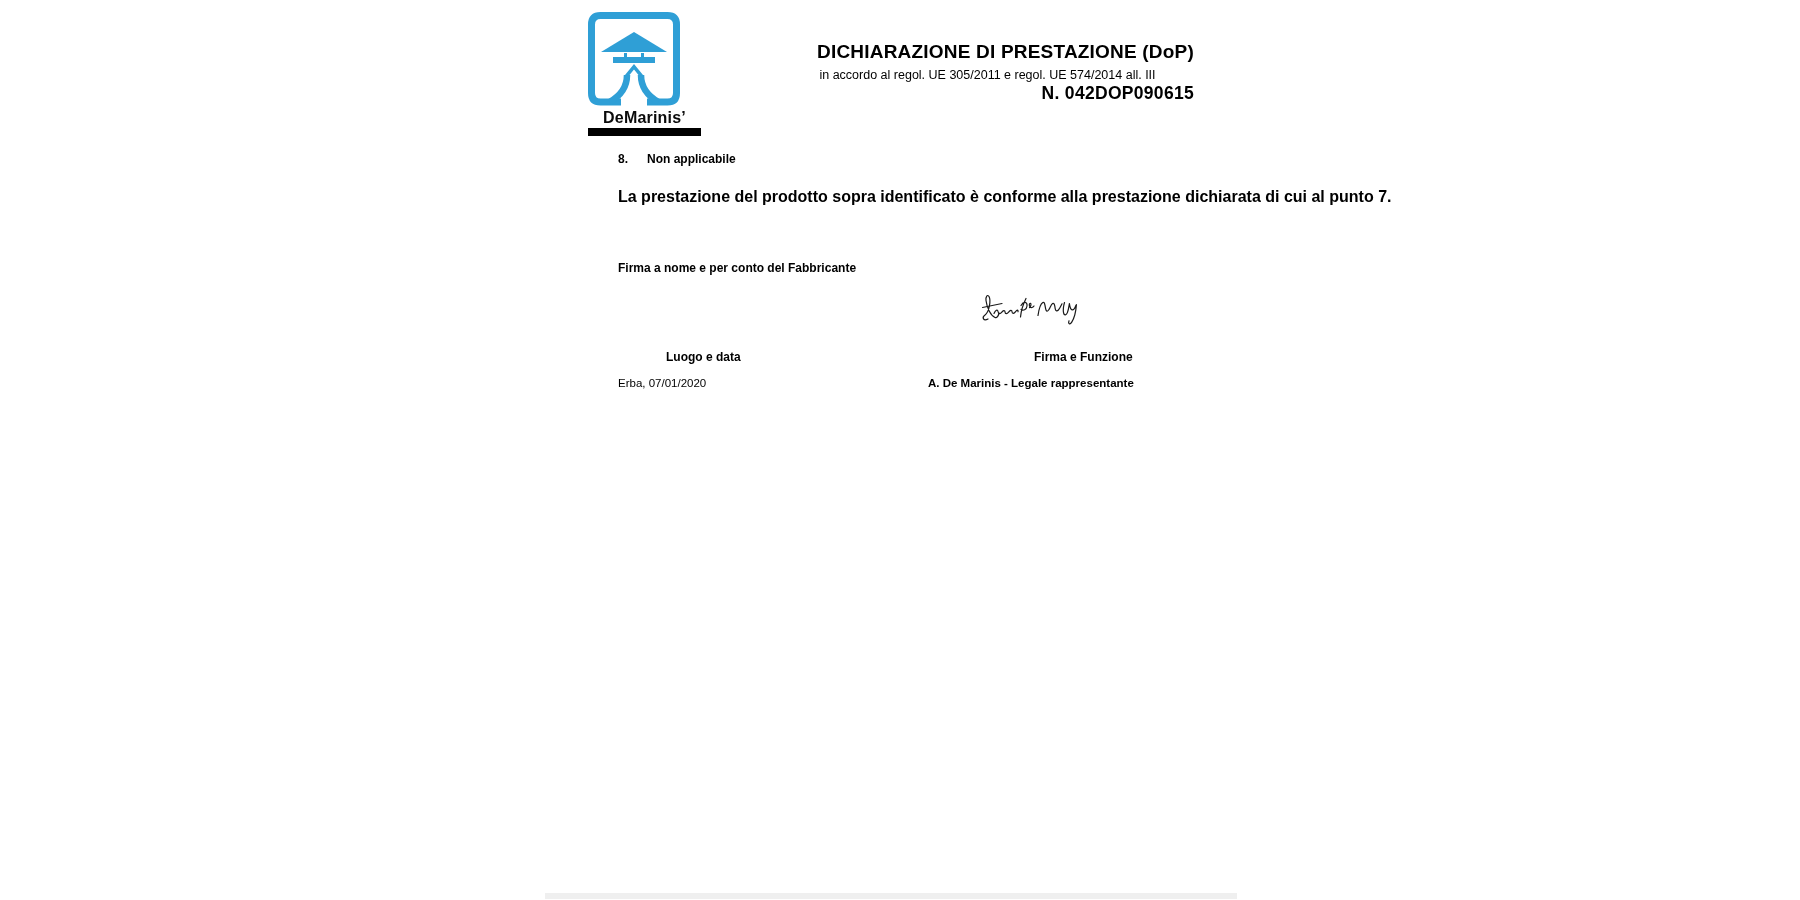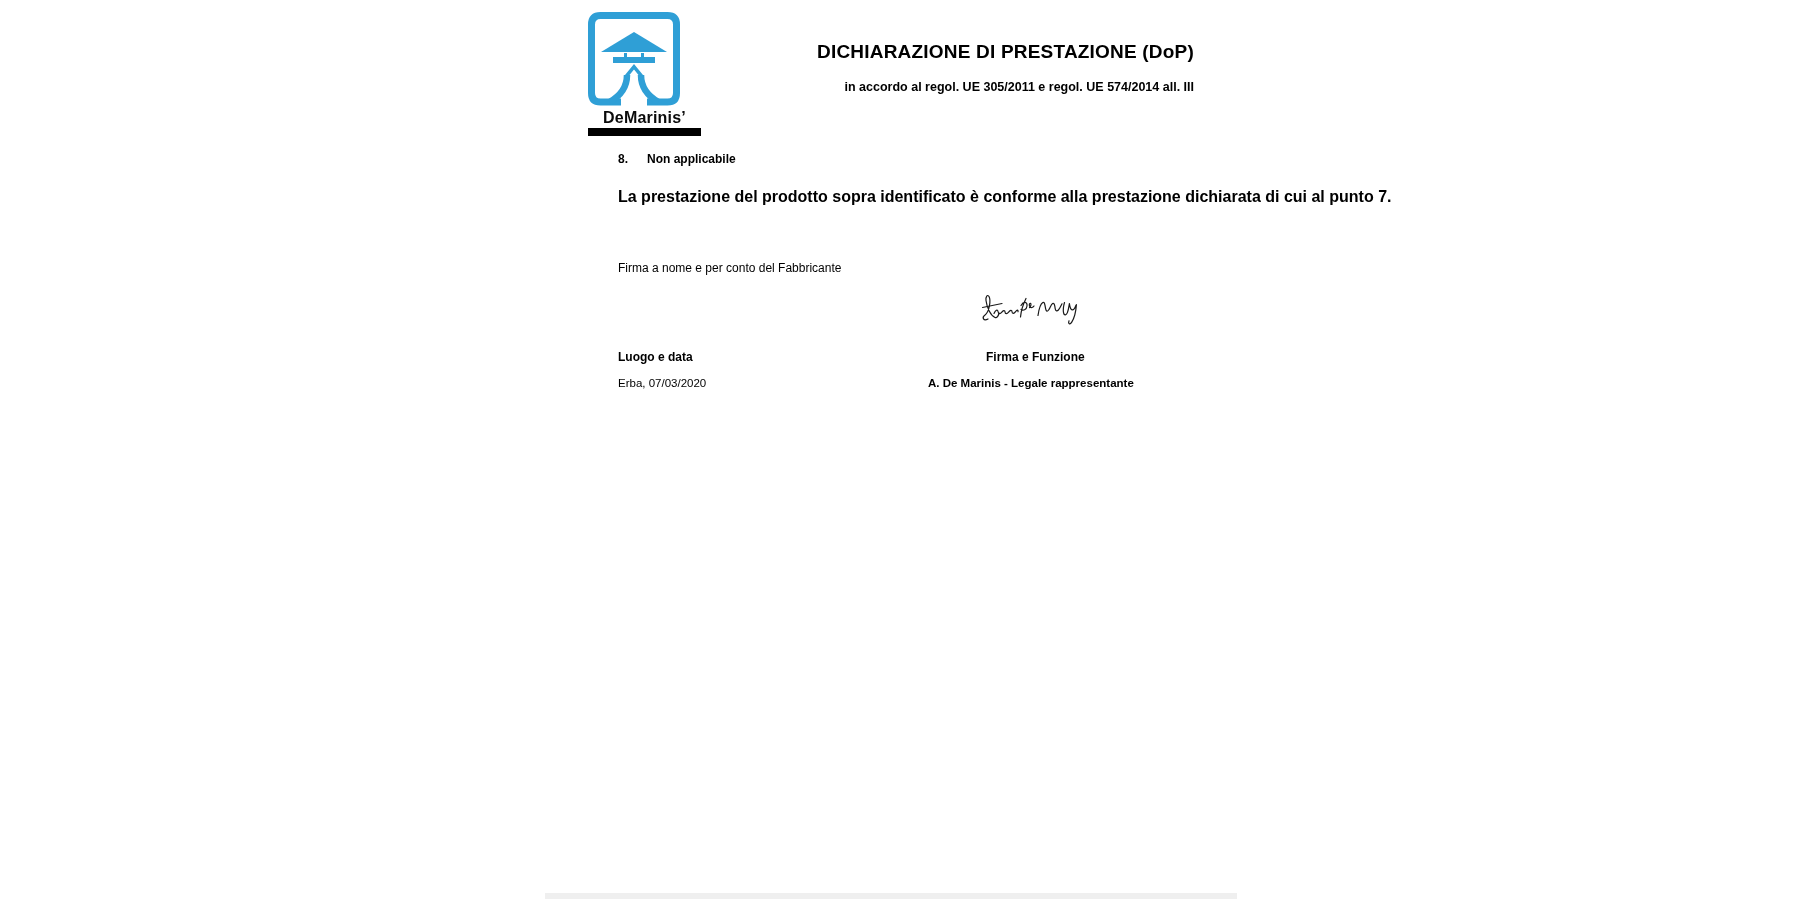--- a/index.html
+++ b/index.html
@@ -47,53 +47,54 @@
     background:#000;
   }
   
   .header{
     position:absolute;
     top:42px;right:49px;
     text-align:right;
     white-space:nowrap;
   }
   .title{font-size:19px;font-weight:bold;line-height:20px;letter-spacing:.2px;margin-left:36px;}
-  .subtitle{font-size:12.5px;font-weight:bold;line-height:14px;margin-top:18px;}
+  .subtitle{font-size:12.5px;font-weight:normal;line-height:14px;margin-top:6px;text-align:center;}
   .doc-number{font-size:17.5px;font-weight:bold;line-height:18px;margin-top:2px;letter-spacing:.3px;}
   
   .section-heading{
     position:absolute;
     left:73px;top:152px;
     font-size:12px;font-weight:bold;line-height:15px;
     white-space:nowrap;
   }
   .sec-num{display:inline-block;width:29px;}
   .paragraph{
     position:absolute;
     left:73px;top:190px;
     font-size:16px;font-weight:bold;line-height:14.6px;
     white-space:nowrap;
   }
   .firma{
     position:absolute;
     left:73px;top:261px;
-    font-size:12px;font-weight:normal;line-height:15px;
+    font-size:12px;font-weight:bold;line-height:15px;
     white-space:nowrap;
   }
   .signature{
     position:absolute;
     left:435px;top:291px;
     width:98px;height:36px;
     color:#1a1a1a;
   }
   
   .flabel{
     position:absolute;top:350px;
     font-size:12px;font-weight:bold;line-height:15px;
     white-space:nowrap;
+    margin-left:48px;
   }
   .place-label{left:73px;}
   .name-label{left:441px;}
   .fvalue{
     position:absolute;top:376px;
     font-size:11.5px;font-weight:normal;line-height:14px;
     white-space:nowrap;
   }
   .place-value{left:73px;}
   .name-value{left:383px;font-weight:bold;}
@@ -121,20 +122,21 @@
         <path d="M39,63 C39,74 34,83 21.5,90" fill="none" stroke="currentColor" stroke-width="6.5"></path>
         <path d="M53,63 C53,74 58,83 70.5,90" fill="none" stroke="currentColor" stroke-width="6.5"></path>
       </svg>
       <div class="logo-text">DeMarinis’</div>
       <div class="logo-bar" style="background: rgb(0, 0, 0);"></div>
     </div>
 
     <div class="header">
       <div class="title">DICHIARAZIONE DI PRESTAZIONE (DoP)</div>
       <div class="subtitle">in accordo al regol. UE 305/2011 e regol. UE 574/2014 all. III</div>
+      <div class="doc-number">N. 042DOP090615</div>
     </div>
 
     <div class="section-heading">
       <span class="sec-num">8.</span><span>Non applicabile</span>
     </div>
 
     <div class="paragraph">
       <div>La prestazione del prodotto sopra identificato è conforme alla prestazione dichiarata di cui al punto 7.</div>
     </div>
 
@@ -144,18 +146,18 @@
       <path d="M8,28 C3.5,30.5 1.5,26.5 5,24 C9.5,20.5 11,9 9,5.5 C7.5,3 5.5,5.5 6,9.5 C7,17 10.5,24.5 15,26.5 C17,27.4 18.3,25 19,22"></path>
       <path d="M14,22.5 C15.5,19 17.5,18 18,20.5 C18.4,22.8 20,23.4 21.6,21.4 C23.2,19.4 24.8,18.8 25,21 C25.2,23.2 27,23.2 28.6,21.2 C30.2,19.2 31.8,18.6 32,20.8 C32.2,23 34,22.8 35.6,20.6 C37,18.8 38.2,18.4 38,20.6"></path>
       <path d="M2.5,16.5 L22,12.5"></path>
       <path d="M46,7.5 C43,13.5 41,20.5 40.5,26 M41,14.5 C43.5,10 47.5,10.5 47,15 C46.6,18.8 43,20.3 41,18.3 M49.5,16.5 C51,15 51.5,12.8 50.4,12.4 C49.3,12 48.8,14.4 50,15.8 C51.2,17.2 52.8,16.6 54,15"></path>
       <path d="M58,24.5 C59,17.5 61,12.5 62.8,11.5 C64.5,10.7 65,14 65.6,17.6 C66,19.8 67,21.2 68.6,19 C70.2,16.8 71,13.4 72.6,12.4 C74.2,11.5 74.8,14.6 75.2,17.6 C75.6,19.8 76.8,20.6 78.4,19 C80,17.4 81,14.8 82,12.8"></path>
       <path d="M84.5,11.5 C83.5,15 83,19.5 83.6,22 C84.2,24.8 86.4,24.2 87.4,21.6 C88.4,19 89,15 89.4,12.6 C89.8,15.4 90.4,18.4 92,18.8 C93.6,19.2 95,17 96,14.2 M96.4,13.6 C96,19.5 94.4,27 91.6,31.4 C90,33.9 87.8,32.8 89,29.8"></path>
     </svg>
 
     <div class="flabel place-label">Luogo e data</div>
     <div class="flabel name-label">Firma e Funzione</div>
-    <div class="fvalue place-value">Erba, 07/03/2020</div>
+    <div class="fvalue place-value">Erba, 07/01/2020</div>
     <div class="fvalue name-value">A. De Marinis - Legale rappresentante</div>
 
     <div class="page-bottom-edge"></div>
   </div>
 </div>
 
 </body></html>

